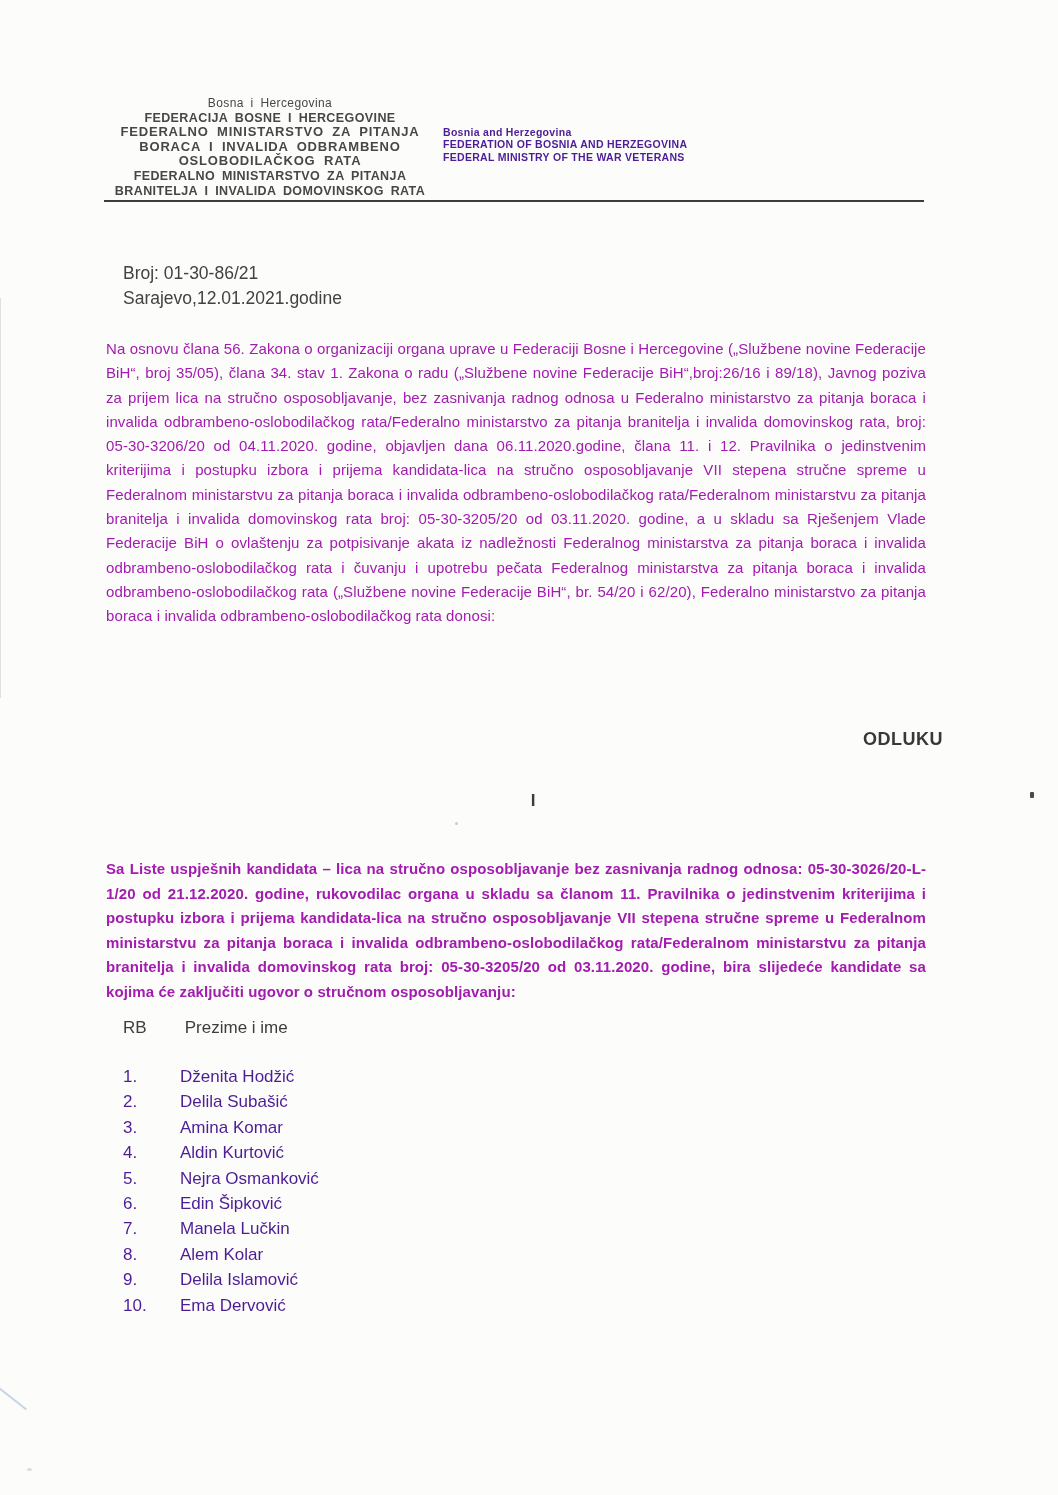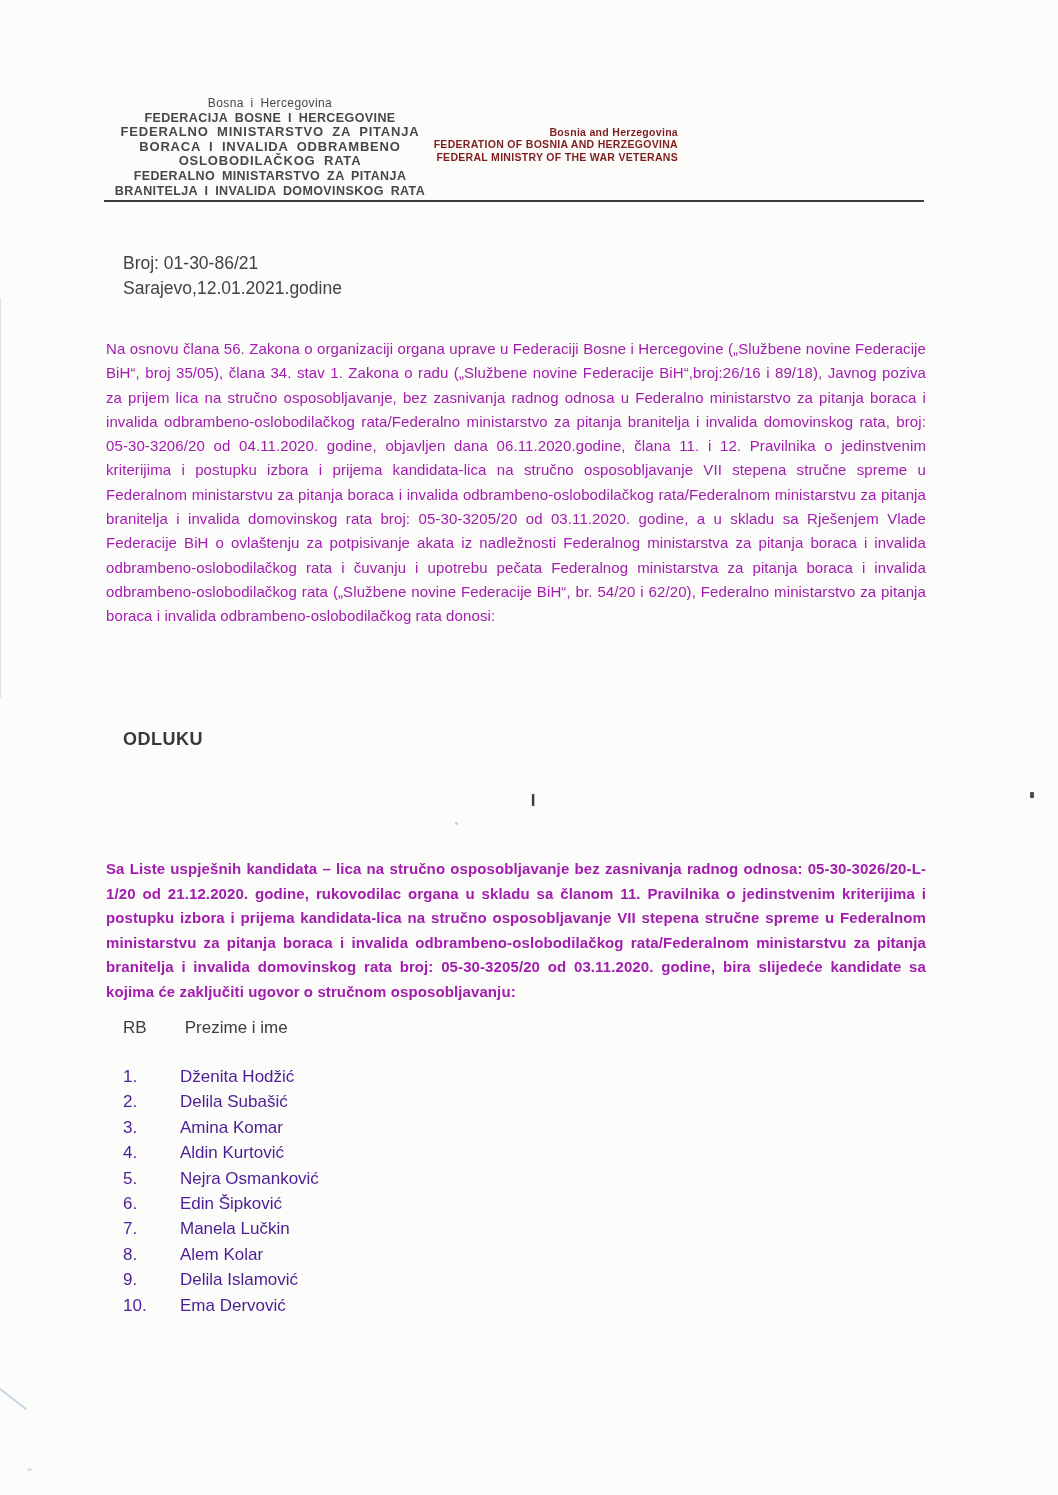--- a/index.html
+++ b/index.html
@@ -15,47 +15,47 @@
   }
   
   .lh-left {
     position: absolute; left: 103px; top: 96px; width: 334px;
     text-align: center; color: #474747;
   }
   .lh-left .ln { font-size: 12.5px; line-height: 14.6px; font-weight: 600; letter-spacing: 0.4px; word-spacing: 3px; }
   .lh-left .ln.small { font-size: 12px; font-weight: 500; }
   .lh-left .ln.bold { font-weight: 800; font-size: 13px; letter-spacing: 0.8px; word-spacing: 4px; }
   .lh-center {
-    position: absolute; left: 422px; top: 126px; width: 256px;
-    text-align: right; color: #7f1d1d;
+    position: absolute; left: 443px; top: 126px; width: 256px;
+    text-align: left; color: #4c1d95;
   }
   .lh-center .ln { font-size: 10.5px; line-height: 12.4px; font-weight: 600; letter-spacing: 0.3px; }
   .lh-right {
     position: absolute; left: 700px; top: 110px; width: 248px;
     text-align: center; color: #4e4e4e;
     font-family: "Liberation Serif", serif;
   }
   .lh-right .ln { font-size: 10px; line-height: 13.2px; font-weight: 700; letter-spacing: 0.4px; }
   .lh-rule {
     position: absolute; left: 104px; top: 200px; width: 820px; height: 0;
     border-top: 2px solid #3c3c3c;
   }
   
-  .ref { position: absolute; left: 123px; top: 251px; font-size: 17.5px; line-height: 25px; color: #424242; }
+  .ref { position: absolute; left: 123px; top: 261px; font-size: 17.5px; line-height: 25px; color: #424242; }
   
   .para {
     position: absolute; left: 106px; width: 820px;
     font-size: 15px; line-height: 24.3px;
     text-align: justify; color: #a21caf;
     letter-spacing: 0.1px;
   }
   .para1 { top: 322px; }
   .para2 { top: 842px; line-height: 24.6px; font-weight: bold; }
   
-  .decision-title { position: absolute; left: 123px; top: 729px; width: 820px; text-align: left; color: #383838; }
+  .decision-title { position: absolute; left: 123px; top: 729px; width: 820px; text-align: right; color: #383838; }
   .decision-title .t1 { font-size: 18px; font-weight: 800; letter-spacing: 0.5px; }
   .decision-title .t2 { font-size: 17.5px; font-weight: 800; margin-top: 3px; }
   .section-numeral {
     position: absolute; left: 123px; top: 791px; width: 820px;
     text-align: center; font-size: 17px; font-weight: 800; color: #3d3d3d;
   }
   
   .list-head { position: absolute; left: 123px; top: 1018px; font-size: 17px; color: #3d3d3d; }
   .list-head .col-rb { display: inline-block; width: 57px; }
   .list-head .col-name { display: inline-block; }

